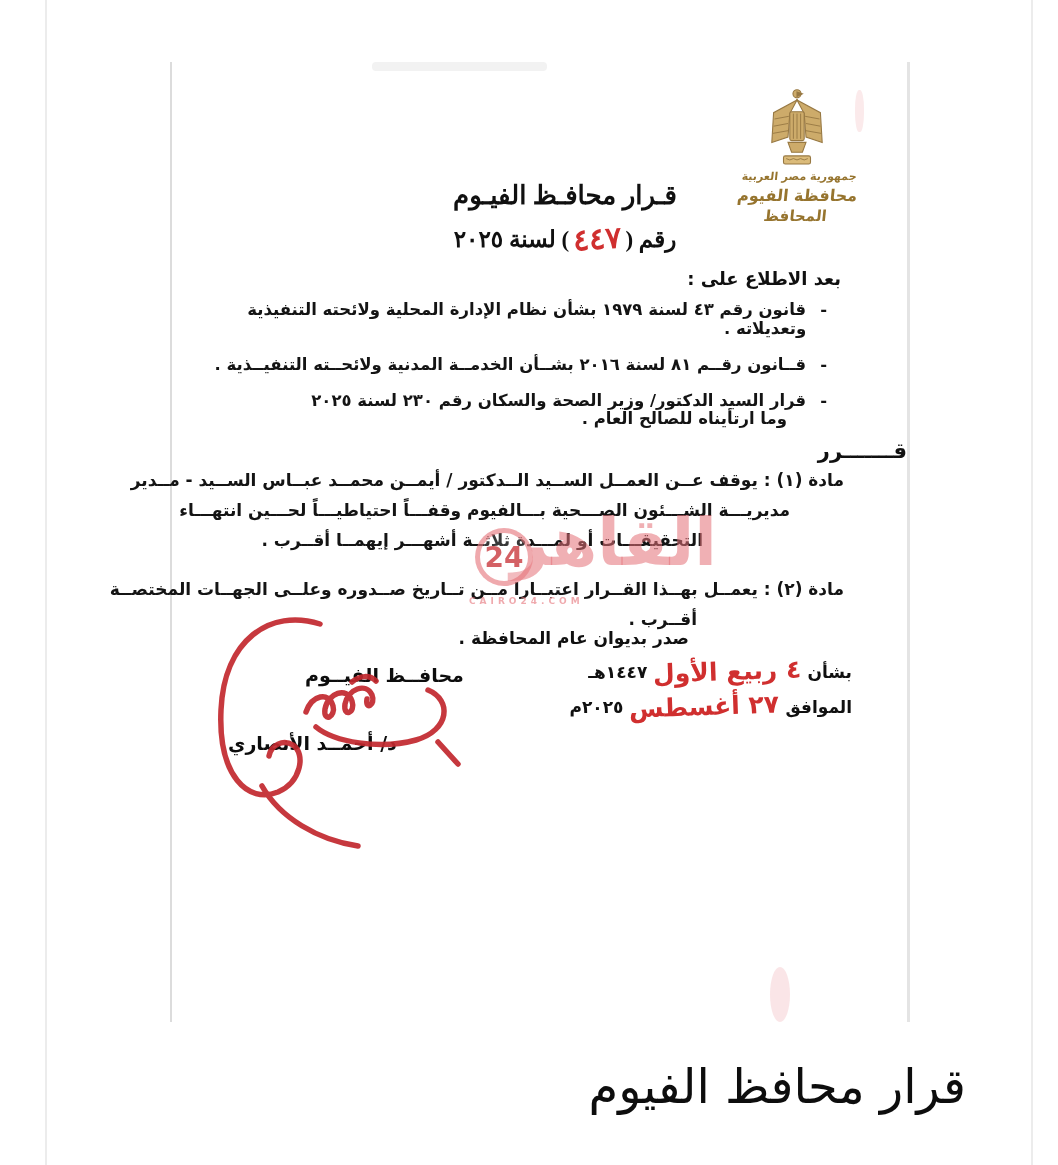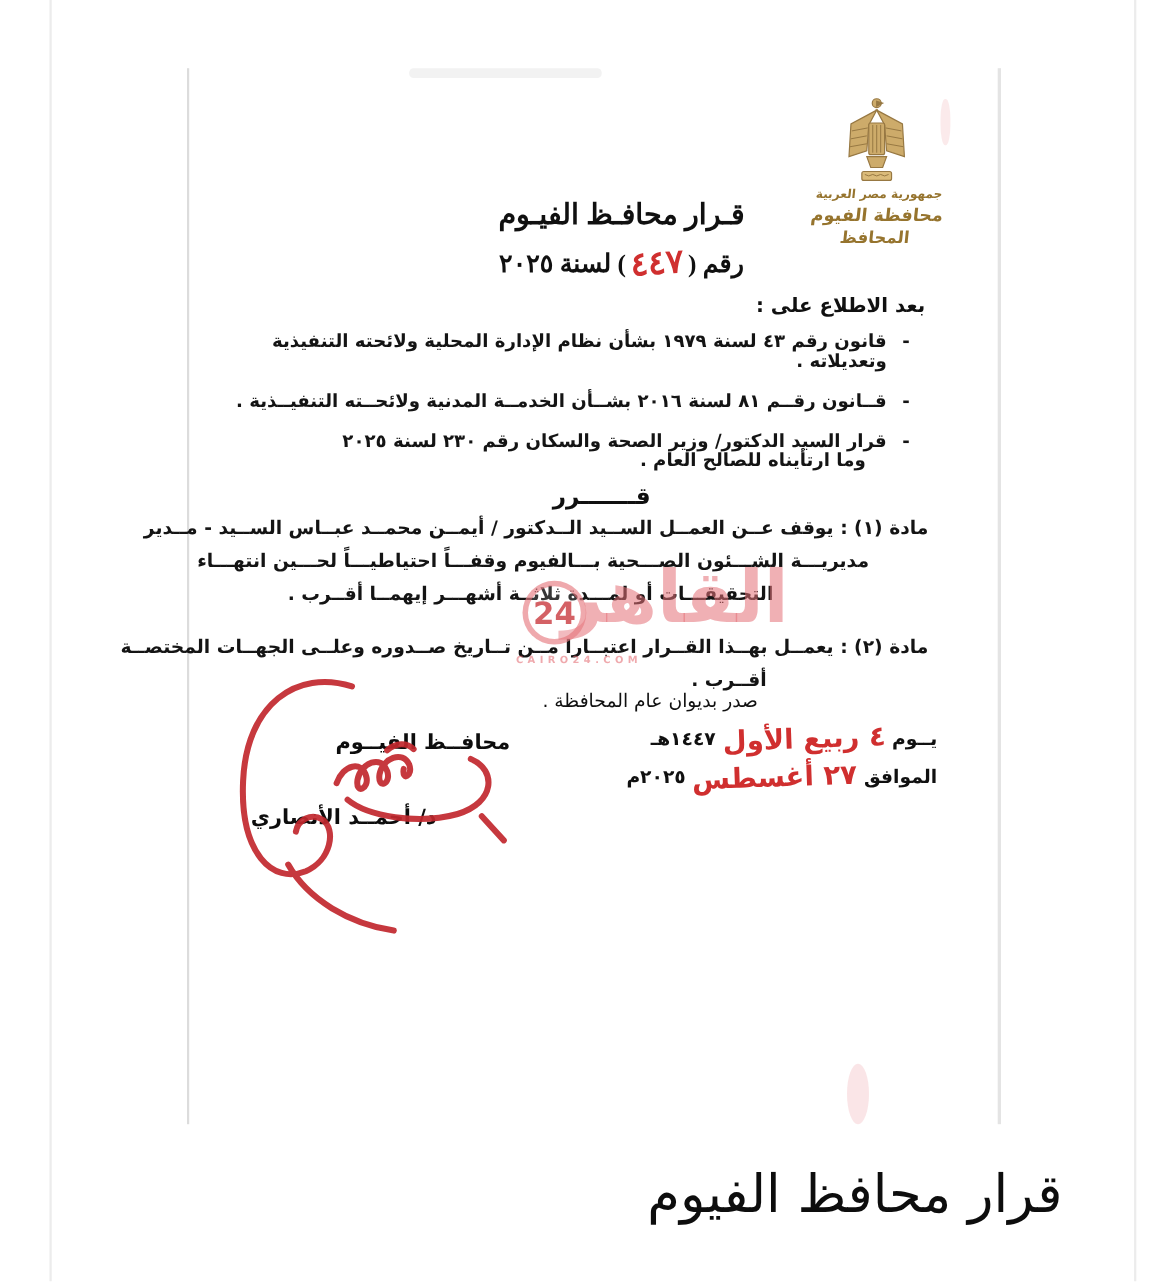--- a/index.html
+++ b/index.html
@@ -32,33 +32,33 @@
   .title-l2 { font-size:23px; font-weight:700; margin-top:8px; }
   .hand { color:#d02f2f; font-weight:700; display:inline-block; }
   .title-l2 .hand { font-size:30px; transform:rotate(-4deg); margin:0 4px; position:relative; top:2px; }
 
   
   .preamble-heading { position:absolute; right:66px; top:206px; font-size:18px; font-weight:700; color:#101010; }
   .bullets { position:absolute; right:80px; top:238px; }
   .bullet { display:flex; direction:rtl; gap:14px; margin-bottom:17px;
             font-size:16.5px; font-weight:700; color:#141414; }
   .closing { position:absolute; right:120px; top:347px; font-size:16.5px; font-weight:700; color:#141414; }
-  .decree-word { position:absolute; right:0; top:377px; width:720px; text-align:center;
+  .decree-word { position:absolute; right:0; top:377px; width:720px; 
                  font-size:21px; font-weight:700; color:#101010; }
 
   
   .article { position:absolute; right:63px; width:625px; color:#141414;
              font-size:17px; font-weight:700; }
   .article .line { text-align:right; line-height:30px; white-space:nowrap; }
   #article1 { top:403px; }
   #article1 .line:nth-child(2) { margin-right:54px; }
   #article1 .line:nth-child(3) { margin-right:141px; }
   #article2 { top:512px; }
   #article2 .line:nth-child(2) { margin-right:147px; }
-  .issued { position:absolute; right:218px; top:566px; font-size:17px; font-weight:400; color:#101010; }
+  .issued { position:absolute; right:218px; top:566px; font-size:17px; font-weight:700; color:#101010; }
 
   
   .dates { position:absolute; right:55px; top:592px; }
   .date-row { display:flex; direction:rtl; align-items:center; gap:6px; height:35px;
               font-size:17px; font-weight:700; color:#101010; }
   .date-row .hand { font-size:25px; transform:rotate(-2deg); line-height:1; }
 
   
   .sig-title { position:absolute; left:133px; top:602px; font-size:19px; font-weight:700; color:#0d0d0d; }
   .sig-name  { position:absolute; left:56px;  top:670px; font-size:19px; font-weight:700; color:#0d0d0d; }
@@ -154,21 +154,21 @@
 
     <div class="article" id="article2">
       <div class="line">مادة (٢) :  يعمــل بهــذا القــرار اعتبــارا مــن تــاريخ صــدوره وعلــى الجهــات المختصــة</div>
       <div class="line">أقــرب .</div>
     </div>
 
     <div class="issued">صدر بديوان عام المحافظة .</div>
 
     <div class="dates">
       <div class="date-row">
-        <span>يــوم</span>
+        <span>بشأن</span>
         <span class="hand">٤ ربيع الأول</span>
         <span>١٤٤٧هـ</span>
       </div>
       <div class="date-row">
         <span>الموافق</span>
         <span class="hand">٢٧ أغسطس</span>
         <span>٢٠٢٥م</span>
       </div>
     </div>
 

